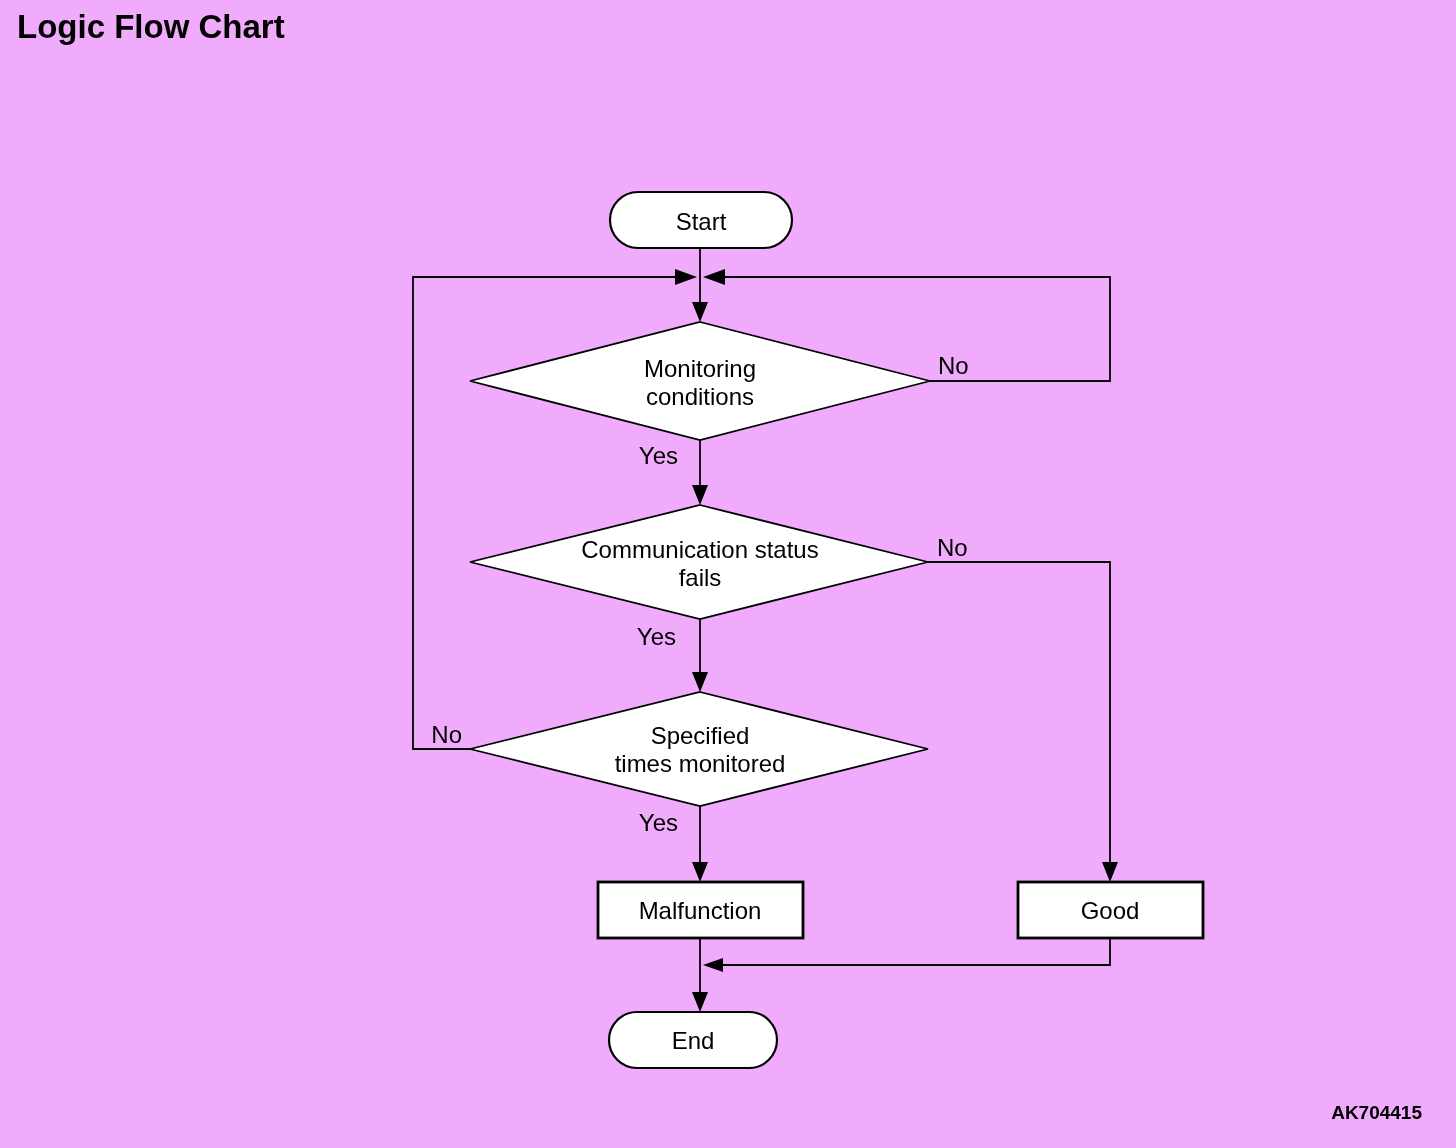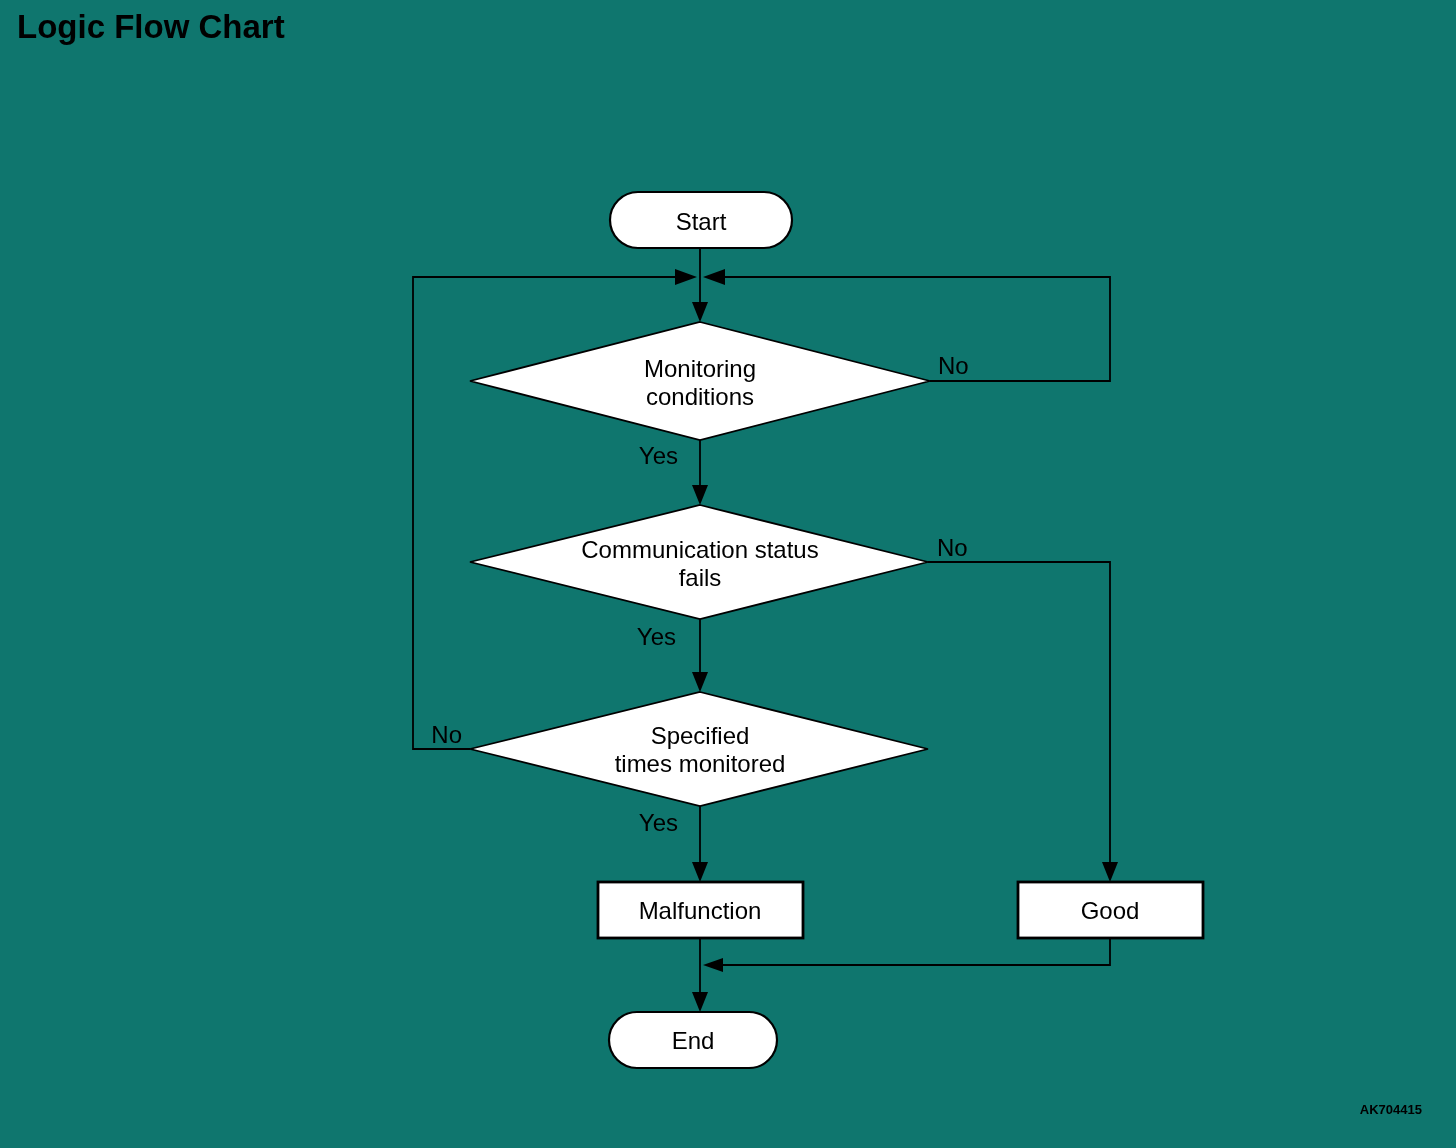--- a/index.html
+++ b/index.html
@@ -5,38 +5,38 @@
   html, body {
     margin: 0;
     padding: 0;
     background: #ffffff;
     font-family: "Liberation Sans", sans-serif;
   }
   .page {
     position: relative;
     width: 1456px;
     height: 1148px;
-    background: #0f766e;
+    background: #f0abfc;
     overflow: hidden;
   }
   .page-title {
     position: absolute;
     left: 17px;
     top: 8px;
     margin: 0;
     font-size: 33px;
     font-weight: bold;
     color: #000000;
     letter-spacing: 0px;
   }
   .figure-code {
     position: absolute;
     top: 1102px;
     right: 34px;
-    font-size: 13px;
+    font-size: 19px;
     font-weight: bold;
     color: #000000;
   }
   svg.flowchart {
     position: absolute;
     left: 0;
     top: 0;
   }
   .connector {
     fill: none;

